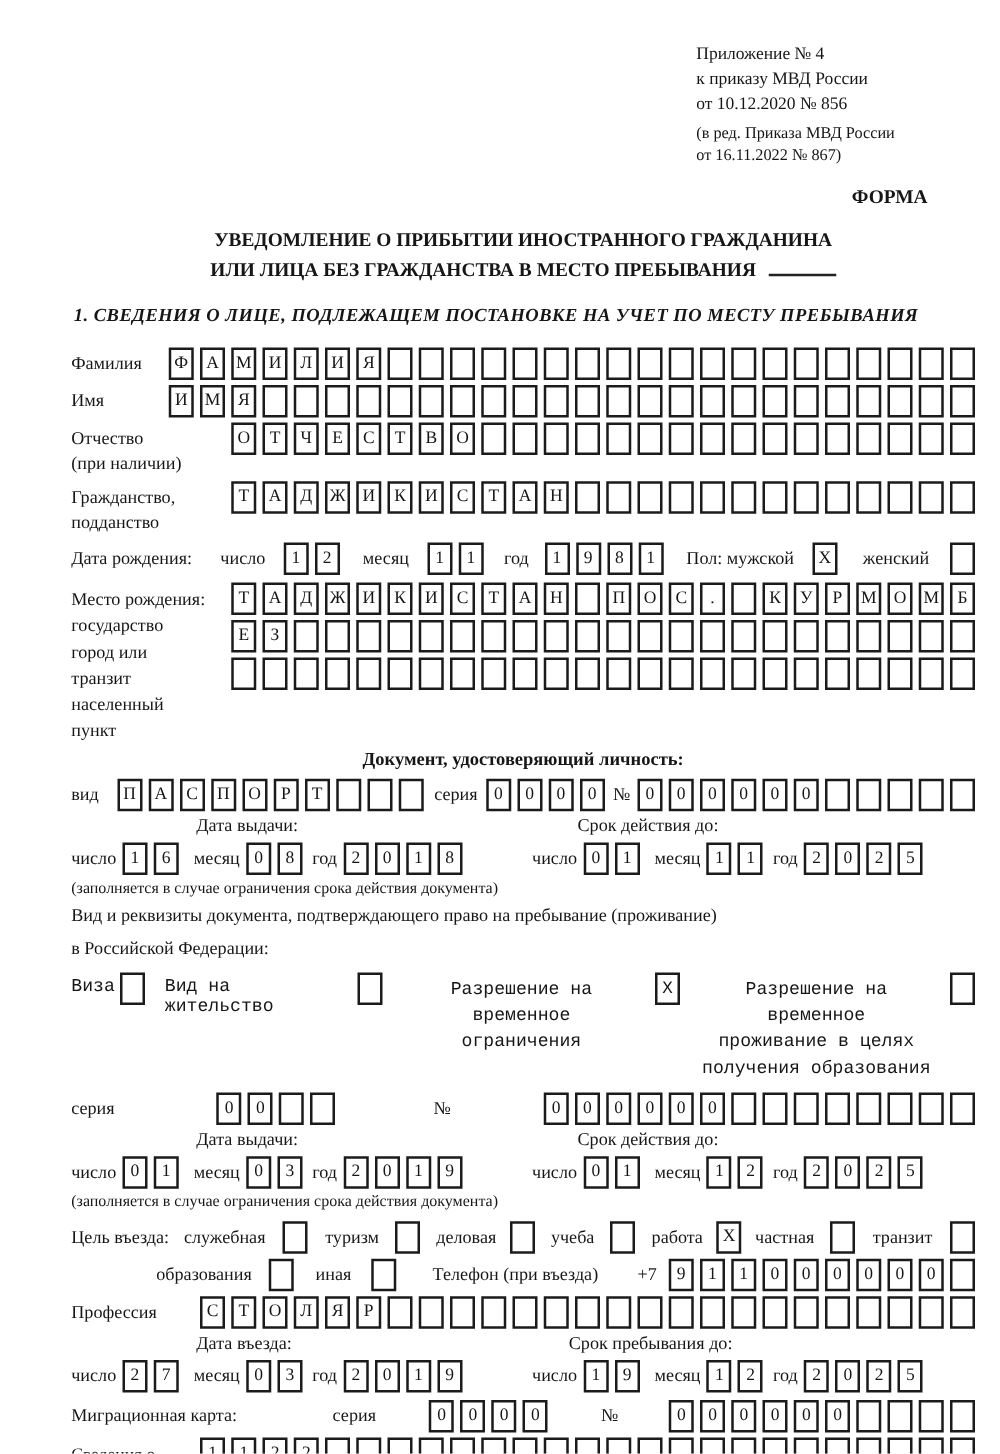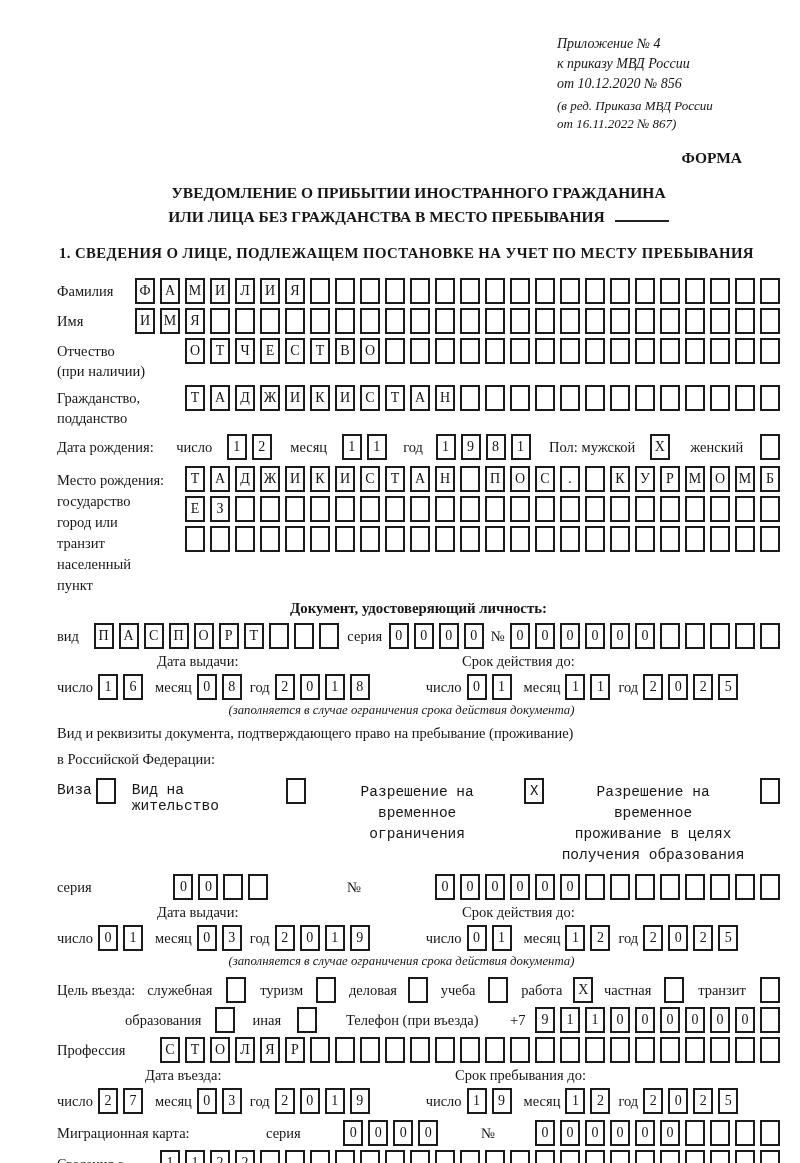--- a/index.html
+++ b/index.html
@@ -1,36 +1,36 @@
 <!DOCTYPE html>
 <html><head>
 <meta charset="utf-8">
 <style>
   html,body{margin:0;padding:0;background:#fff;}
   .page{position:relative;width:800px;height:1163px;box-sizing:border-box;overflow:hidden;
         background:#fff;color:#161616;font-family:"Liberation Serif","DejaVu Serif",serif;
         font-size:14.5px;padding:34px 20px 0 57px;}
-  .appendix{width:235px;margin-left:500px;line-height:1.42;font-size:14px;font-style:italic;}
+  .appendix{width:235px;margin-left:500px;line-height:1.42;font-size:14px;}
   .appendix .small{font-size:13px;line-height:1.4;margin-top:3px;}
   .form-label{font-weight:bold;text-align:right;margin:16px 38px 0 0;font-size:15.5px;}
   .title{text-align:center;font-weight:bold;font-size:15.5px;margin-top:14px;line-height:1.55;}
   .blank-line{display:inline-block;width:54px;height:12px;border-bottom:2px solid #222;margin-left:10px;}
-  .sec1{font-weight:bold;font-size:14.8px;letter-spacing:.4px;margin:16px 0 16px 2px;}
+  .sec1{font-weight:bold;font-size:14.8px;letter-spacing:.4px;margin:16px 0 16px 2px;font-style:italic;}
   .frow{display:flex;align-items:flex-start;margin-bottom:4px;justify-content:space-between;}
   .lbl{flex:0 0 auto;padding-top:4px;line-height:1.35;}
   .cells{display:flex;gap:5px;flex-wrap:nowrap;}
   .cell{box-sizing:border-box;flex:0 0 20px;width:20px;height:26px;border:2px solid #1b1b1b;
         display:flex;align-items:center;justify-content:center;font-size:14px;line-height:1;background:#fff;}
   .stack{display:flex;flex-direction:column;gap:4px;}
   .center-head{text-align:center;font-weight:bold;font-size:14.8px;margin:4px 0 6px 0;}
   .dates{position:relative;margin-bottom:4px;}
   .dhead{position:absolute;top:0;font-size:14.5px;}
   .drow{display:flex;align-items:center;padding-top:21px;}
   .dlbl{margin-right:5px;}
-  .note-right{font-size:12.8px;text-align:center;margin:3px 34px 8px 0;font-style:italic;}
+  .note-right{font-size:12.8px;text-align:left;margin:3px 34px 8px 0;}
   .intro{margin:2px 0 10px 0;line-height:1.1;}
   .optcol{text-align:center;line-height:1.45;padding-top:4px;}
   .opts{align-items:flex-start;margin-bottom:8px;font-family:Liberation Mono, monospace;}
   .inline-lbl{padding-top:4px;}
 </style>
 </head>
 <body>
 
 <div class="page">
 
@@ -561,21 +561,21 @@
         <span class="cell"></span>
         <span class="cell"></span>
         <span class="cell"></span>
         <span class="cell"></span>
         <span class="cell"></span>
         <span class="cell"></span>
       </span>
   </div>
 
   <div class="dates">
-    <span class="dhead" style="left:88px">Дата въезда:</span>
+    <span class="dhead" style="left:100px">Дата въезда:</span>
     <span class="dhead" style="left:398px">Срок пребывания до:</span>
     <div class="drow">
       <span class="dlbl">число</span>
       <span class="cells">
           <span class="cell">2</span>
           <span class="cell">7</span>
         </span>
       <span class="dlbl" style="margin-left:12px">месяц</span>
       <span class="cells">
           <span class="cell">0</span>

